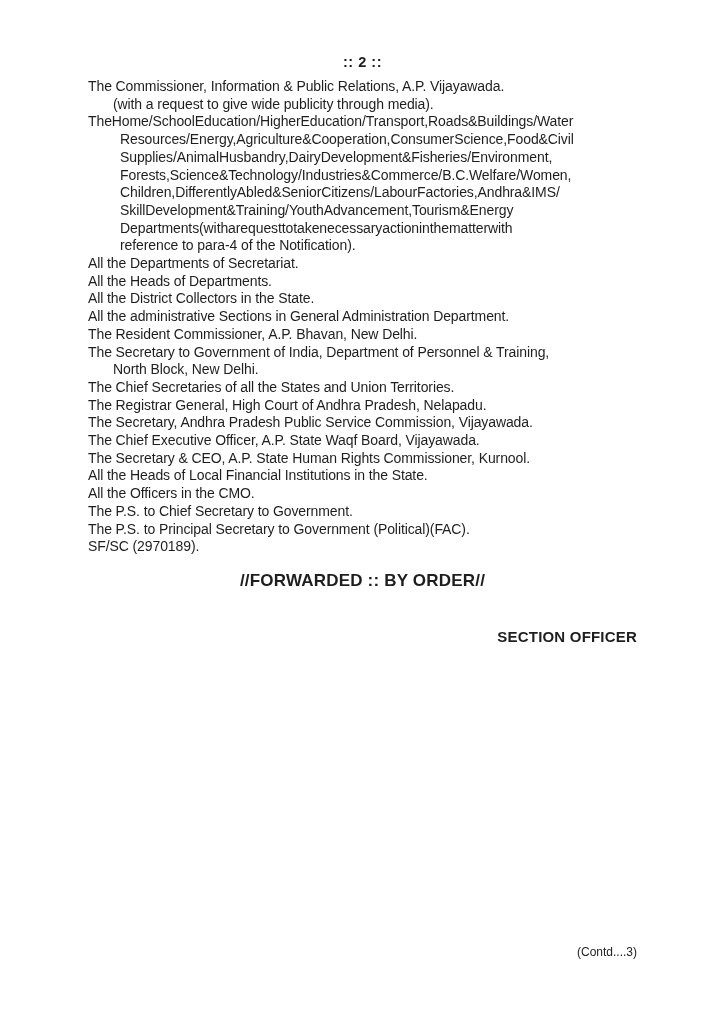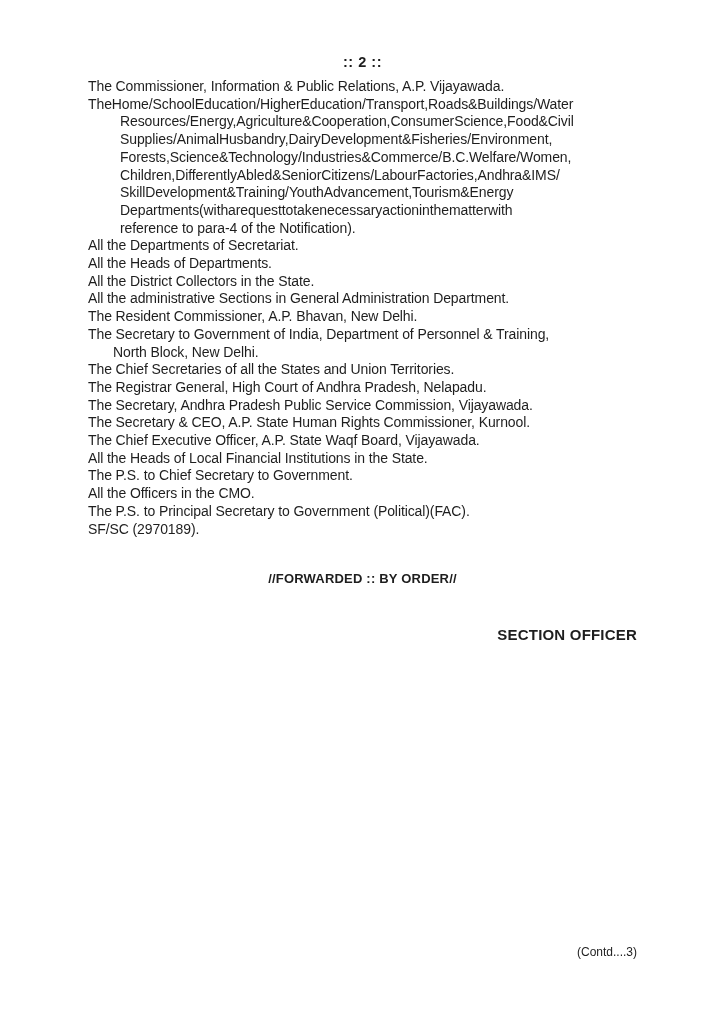--- a/index.html
+++ b/index.html
@@ -36,24 +36,24 @@
     white-space: pre;
     letter-spacing: -0.1px;
   }
   .indent { padding-left: 25px; }
   .hang   { padding-left: 32px; }
   .jline {
     display: flex;
   }
   .jline span { white-space: pre; }
   .forwarded {
-    margin-top: 32px;
+    margin-top: 16px;
     text-align: center;
     font-weight: bold;
-    font-size: 13px;
+    font-size: 17px;
     line-height: 18px;
     letter-spacing: 0.2px;
   }
   .signatory {
     margin-top: 38px;
     text-align: right;
     font-weight: bold;
     font-size: 15px;
     line-height: 18px;
     letter-spacing: 0.2px;
@@ -68,43 +68,44 @@
 </style>
 </head>
 <body>
 
 <div class="page">
   <div class="content">
     <div class="page-number">:: 2 ::</div>
 
     <div>
         <div class="line">The Commissioner, Information &amp; Public Relations, A.P. Vijayawada.</div>
+        <div class="line indent">(with a request to give wide publicity through media).</div>
         <div class="line jline"><span>The</span><span>Home/School</span><span>Education/</span><span>Higher</span><span>Education/</span><span>Transport,</span><span>Roads</span><span>&amp;</span><span>Buildings/</span><span>Water</span></div>
         <div class="line jline hang"><span>Resources/</span><span>Energy,</span><span>Agriculture</span><span>&amp;</span><span>Cooperation,</span><span>Consumer</span><span>Science,</span><span>Food</span><span>&amp;</span><span>Civil</span></div>
         <div class="line jline hang"><span>Supplies/</span><span>Animal</span><span>Husbandry,</span><span>Dairy</span><span>Development</span><span>&amp;</span><span>Fisheries/</span><span>Environment,</span></div>
         <div class="line jline hang"><span>Forests,</span><span>Science</span><span>&amp;</span><span>Technology/</span><span>Industries</span><span>&amp;</span><span>Commerce/</span><span>B.C.Welfare/</span><span>Women,</span></div>
         <div class="line jline hang"><span>Children,</span><span>Differently</span><span>Abled</span><span>&amp;</span><span>Senior</span><span>Citizens/</span><span>Labour</span><span>Factories,</span><span>Andhra</span><span>&amp;</span><span>IMS/</span></div>
         <div class="line jline hang"><span>Skill</span><span>Development</span><span>&amp;</span><span>Training/</span><span>Youth</span><span>Advancement,</span><span>Tourism</span><span>&amp;</span><span>Energy</span></div>
         <div class="line jline hang"><span>Departments</span><span>(with</span><span>a</span><span>request</span><span>to</span><span>take</span><span>necessary</span><span>action</span><span>in</span><span>the</span><span>matter</span><span>with</span></div>
         <div class="line hang">reference to para-4 of the Notification).</div>
         <div class="line">All the Departments of Secretariat.</div>
         <div class="line">All the Heads of Departments.</div>
         <div class="line">All the District Collectors in the State.</div>
         <div class="line">All the administrative Sections in General Administration Department.</div>
         <div class="line">The Resident Commissioner, A.P. Bhavan, New Delhi.</div>
         <div class="line">The Secretary to Government of India, Department of Personnel &amp; Training,</div>
         <div class="line indent">North Block, New Delhi.</div>
         <div class="line">The Chief Secretaries of all the States and Union Territories.</div>
         <div class="line">The Registrar General, High Court of Andhra Pradesh, Nelapadu.</div>
         <div class="line">The Secretary, Andhra Pradesh Public Service Commission, Vijayawada.</div>
+        <div class="line">The Chief Executive Officer, A.P. State Waqf Board, Vijayawada.</div>
         <div class="line">The Secretary &amp; CEO, A.P. State Human Rights Commissioner, Kurnool.</div>
-        <div class="line">The Chief Executive Officer, A.P. State Waqf Board, Vijayawada.</div>
         <div class="line">All the Heads of Local Financial Institutions in the State.</div>
+        <div class="line">All the Officers in the CMO.</div>
         <div class="line">The P.S. to Chief Secretary to Government.</div>
-        <div class="line">All the Officers in the CMO.</div>
         <div class="line">The P.S. to Principal Secretary to Government (Political)(FAC).</div>
         <div class="line">SF/SC (2970189).</div>
       </div>
 
     <div class="forwarded">//FORWARDED :: BY ORDER//</div>
 
     <div class="signatory">SECTION OFFICER</div>
   </div>
 
   <div class="continuation">(Contd....3)</div>

